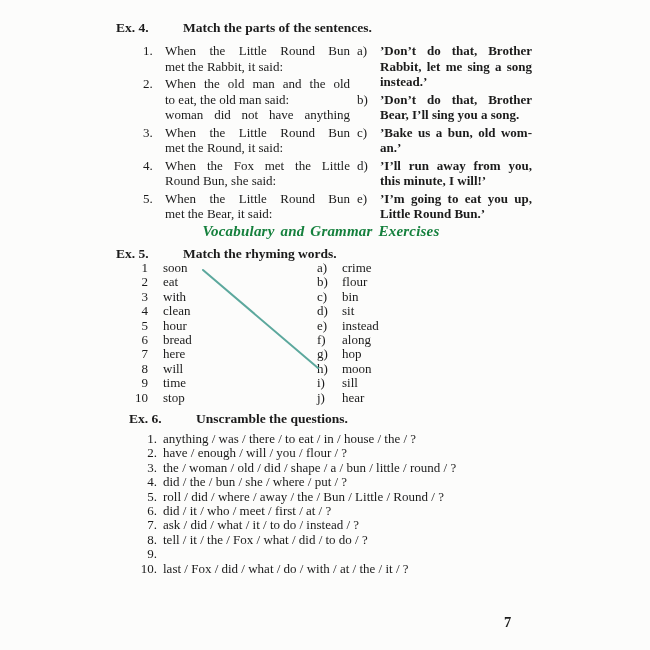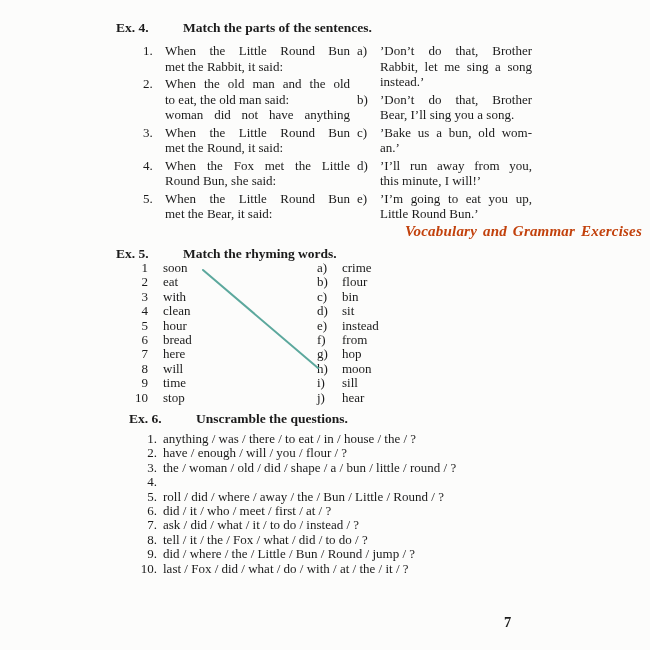--- a/index.html
+++ b/index.html
@@ -15,27 +15,27 @@
   .ex-head .ex-label{width:67px;flex:none;}
   
   #ex4-cols{left:143px;top:43px;display:flex;}
   .col-left{width:207px;margin-right:7px;}
   .col-right{width:175px;}
   .m-item{display:flex;line-height:15.5px;margin-bottom:2px;}
   .m-item .num{width:22px;flex:none;}
   .m-item .letter{width:23px;flex:none;}
   .m-item .txt{flex:1;}
   .col-left .txt{max-width:185px;}
-  .col-right .txt{max-width:152px;}
+  .col-right .txt{max-width:152px;font-weight:bold;}
   .jline{text-align:justify;text-align-last:justify;}
   .jline.last{text-align-last:left;}
   
   #section-heading{
-    left:0;top:223px;width:642px;text-align:right;
-    color:#c2410c;font-weight:bold;font-style:italic;font-size:15px;
+    left:0;top:223px;width:642px;text-align:center;
+    color:#15803d;font-weight:bold;font-style:italic;font-size:15px;
     letter-spacing:.2px;word-spacing:2px;font-family:Liberation Serif, serif;
   }
   
   .r-col{line-height:14.4px;}
   #ex5-left{left:134px;top:261px;}
   #ex5-right{left:317px;top:261px;}
   .r-row{display:flex;}
   .r-row .n{width:14px;text-align:right;margin-right:15px;flex:none;}
   .r-row .l{width:25px;flex:none;}
   
@@ -200,21 +200,21 @@
   <div class="r-row">
       <span class="l">d)</span>
       <span class="w">sit</span>
     </div>
   <div class="r-row">
       <span class="l">e)</span>
       <span class="w">instead</span>
     </div>
   <div class="r-row">
       <span class="l">f)</span>
-      <span class="w">from</span>
+      <span class="w">along</span>
     </div>
   <div class="r-row">
       <span class="l">g)</span>
       <span class="w">hop</span>
     </div>
   <div class="r-row">
       <span class="l">h)</span>
       <span class="w">moon</span>
     </div>
   <div class="r-row">
@@ -244,40 +244,40 @@
   <div class="u-item">
       <span class="num">2.</span>
       <span class="txt">have / enough / will / you / flour / ?</span>
     </div>
   <div class="u-item">
       <span class="num">3.</span>
       <span class="txt">the / woman / old / did / shape / a / bun / little / round / ?</span>
     </div>
   <div class="u-item">
       <span class="num">4.</span>
+      <span class="txt">did / the / bun / she / where / put / ?</span>
     </div>
   <div class="u-item">
       <span class="num">5.</span>
       <span class="txt">roll / did / where / away / the / Bun / Little / Round / ?</span>
     </div>
   <div class="u-item">
       <span class="num">6.</span>
       <span class="txt">did / it / who / meet / first / at / ?</span>
     </div>
   <div class="u-item">
       <span class="num">7.</span>
       <span class="txt">ask / did / what / it / to do / instead / ?</span>
     </div>
   <div class="u-item">
       <span class="num">8.</span>
       <span class="txt">tell / it / the / Fox / what / did / to do / ?</span>
     </div>
   <div class="u-item">
       <span class="num">9.</span>
-      <span class="txt">did / where / the / Little / Bun / Round / jump / ?</span>
     </div>
   <div class="u-item">
       <span class="num">10.</span>
       <span class="txt">last / Fox / did / what / do / with / at / the / it / ?</span>
     </div>
 </div>
 
 <div id="page-number" class="abs">7</div>
 
 </body></html>

